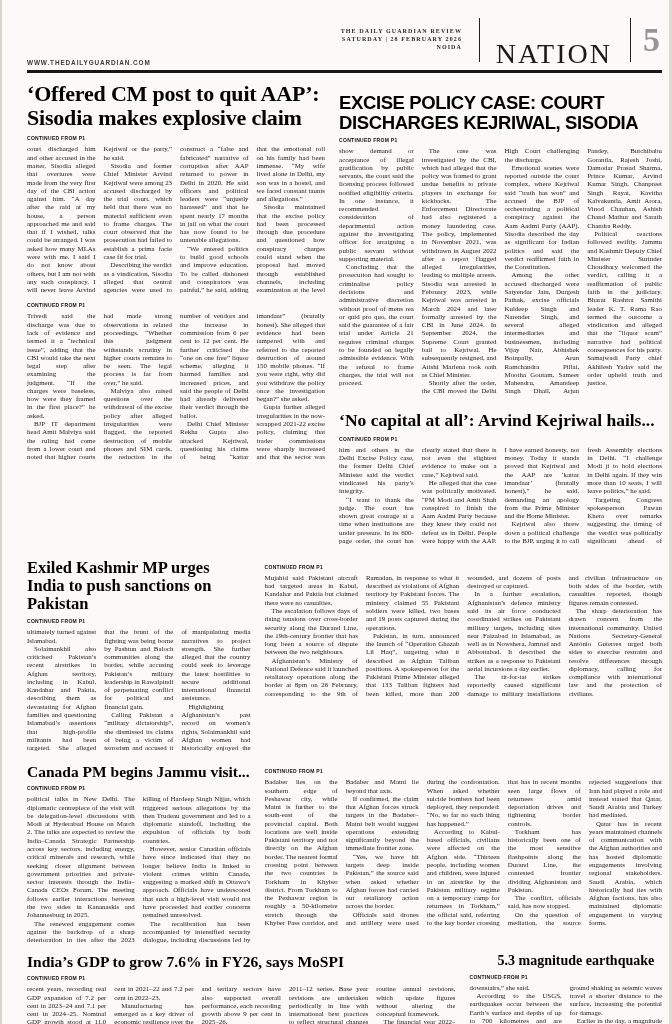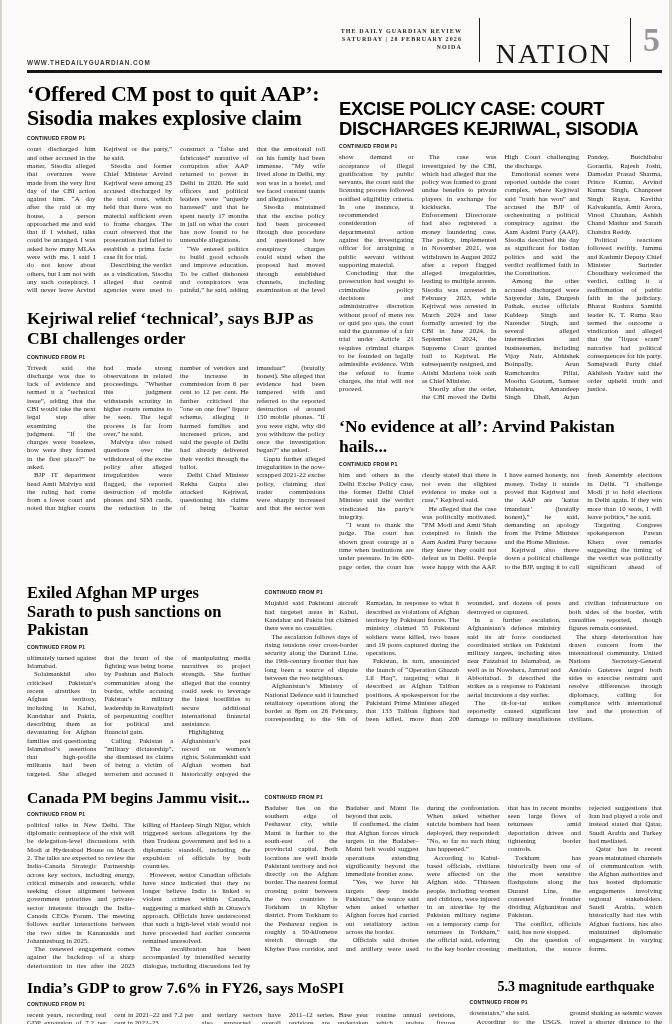--- a/index.html
+++ b/index.html
@@ -40,21 +40,21 @@
   .site-url {
     position:absolute; left:0; bottom:4px;
     font-family:"Liberation Sans", sans-serif; font-weight:bold;
     font-size:6.4px; letter-spacing:0.9px; color:#3a3a3a;
   }
   .header-rule { border:0; border-top:3.5px solid #171717; margin:0; }
 
   
   h2 { margin:0; color:#000000; font-weight:bold; }
   .hl-xl  { font-family:"Liberation Serif", serif; font-size:22px; line-height:1.1; letter-spacing:-0.2px; margin-top:9px; }
-  .hl-sans{ font-family:"Liberation Sans", sans-serif; font-size:18.5px; line-height:1.06; letter-spacing:-0.4px; font-weight:800; margin-top:26px; text-transform:uppercase; }
+  .hl-sans{ font-family:"Liberation Sans", sans-serif; font-size:18.5px; line-height:1.06; letter-spacing:-0.4px; font-weight:800; margin-top:20px; text-transform:uppercase; }
   .hl-lg  { font-family:"Liberation Serif", serif; font-size:17.5px; line-height:1.12; margin-top:12px; }
   .hl-md  { font-family:"Liberation Serif", serif; font-size:16.5px; line-height:1.1; }
   .hl-sm  { font-family:"Liberation Serif", serif; font-size:15.5px; line-height:1.1; }
   .hl-xs  { font-family:"Liberation Serif", serif; font-size:14px;  line-height:1.1;margin-left:28px; }
 
   .kicker {
     font-family:"Liberation Sans", sans-serif; font-weight:bold;
     font-size:5px; letter-spacing:0.3px; color:#111;
     margin:5px 0 4px;
   }
@@ -123,21 +123,20 @@
           <div class="kicker">CONTINUED FROM P1</div>
           <div class="body cols-4 h-sisodia">
               <p>court discharged him and other accused in the matter, Sisodia alleged that overtures were made from the very first day of the CBI action against him. “A day after the raid at my house, a person approached me and said that if I wished, talks could be arranged. I was asked how many MLAs were with me. I said I do not know about others, but I am not with any such conspiracy. I will never leave Arvind Kejriwal or the party,” he said.</p>
               <p>Sisodia and former Chief Minister Arvind Kejriwal were among 23 accused discharged by the trial court, which held that there was no material sufficient even to frame charges. The court observed that the prosecution had failed to establish a prima facie case fit for trial.</p>
               <p>Describing the verdict as a vindication, Sisodia alleged that central agencies were used to construct a “false and fabricated” narrative of corruption after AAP returned to power in Delhi in 2020. He said officers and political leaders were “unjustly harassed” and that he spent nearly 17 months in jail on what the court has now found to be untenable allegations.</p>
               <p>“We entered politics to build good schools and improve education. To be called dishonest and conspirators was painful,” he said, adding that the emotional toll on his family had been immense. “My wife lived alone in Delhi, my son was in a hostel, and we faced constant taunts and allegations.”</p>
               <p>Sisodia maintained that the excise policy had been processed through due procedure and questioned how conspiracy charges could stand when the proposal had moved through established channels, including examination at the level of the Lieutenant Governor. He stressed that the case was dismissed at the threshold itself and was not an acquittal after a prolonged trial.</p>
             </div>
         </section>
         <section>
-          <h2 class="hl-lg">Kejriwal relief ‘technical’, says BJP as CBI challenges order</h2>
           <div class="kicker">CONTINUED FROM P1</div>
           <div class="body cols-4 h-kejriwal">
               <p>Trivedi said the discharge was due to lack of evidence and termed it a “technical issue”, adding that the CBI would take the next legal step after examining the judgment. “If the charges were baseless, how were they framed in the first place?” he asked.</p>
               <p>BJP IT department head Amit Malviya said the ruling had come from a lower court and noted that higher courts had made strong observations in related proceedings. “Whether this judgment withstands scrutiny in higher courts remains to be seen. The legal process is far from over,” he said.</p>
               <p>Malviya also raised questions over the withdrawal of the excise policy after alleged irregularities were flagged, the reported destruction of mobile phones and SIM cards, the reduction in the number of vendors and the increase in commission from 6 per cent to 12 per cent. He further criticised the “one on one free” liquor scheme, alleging it harmed families and increased prices, and said the people of Delhi had already delivered their verdict through the ballot.</p>
               <p>Delhi Chief Minister Rekha Gupta also attacked Kejriwal, questioning his claims of being “kattar imandaar” (brutally honest). She alleged that evidence had been tampered with and referred to the reported destruction of around 150 mobile phones. “If you were right, why did you withdraw the policy once the investigation began?” she asked.</p>
               <p>Gupta further alleged irregularities in the now-scrapped 2021-22 excise policy, claiming that trader commissions were sharply increased and that the sector was being pushed towards privatisation. She also referred to other alleged controversies, including the so-called “Sheesh Mahal” issue and school infrastructure projects, accusing the former government of financial impropriety.</p>
             </div>
         </section>
       </div>
@@ -149,37 +148,37 @@
               <p>show demand or acceptance of illegal gratification by public servants, the court said the licensing process followed notified eligibility criteria. In one instance, it recommended consideration of departmental action against the investigating officer for arraigning a public servant without supporting material.</p>
               <p>Concluding that the prosecution had sought to criminalise policy decisions and administrative discretion without proof of mens rea or quid pro quo, the court said the guarantee of a fair trial under Article 21 requires criminal charges to be founded on legally admissible evidence. With the refusal to frame charges, the trial will not proceed.</p>
               <p>The case was investigated by the CBI, which had alleged that the policy was framed to grant undue benefits to private players in exchange for kickbacks. The Enforcement Directorate had also registered a money laundering case. The policy, implemented in November 2021, was withdrawn in August 2022 after a report flagged alleged irregularities, leading to multiple arrests. Sisodia was arrested in February 2023, while Kejriwal was arrested in March 2024 and later formally arrested by the CBI in June 2024. In September 2024, the Supreme Court granted bail to Kejriwal. He subsequently resigned, and Atishi Marlena took oath as Chief Minister.</p>
               <p>Shortly after the order, the CBI moved the Delhi High Court challenging the discharge.</p>
               <p>Emotional scenes were reported outside the court complex, where Kejriwal said “truth has won” and accused the BJP of orchestrating a political conspiracy against the Aam Aadmi Party (AAP). Sisodia described the day as significant for Indian politics and said the verdict reaffirmed faith in the Constitution.</p>
               <p>Among the other accused discharged were Satyendar Jain, Durgesh Pathak, excise officials Kuldeep Singh and Narender Singh, and several alleged intermediaries and businessmen, including Vijay Nair, Abhishek Boinpally, Arun Ramchandra Pillai, Mootha Goutam, Sameer Mahendru, Amandeep Singh Dhall, Arjun Pandey, Butchibabu Gorantla, Rajesh Joshi, Damodar Prasad Sharma, Prince Kumar, Arvind Kumar Singh, Chanpreet Singh Rayat, Kavitha Kalvakuntla, Amit Arora, Vinod Chauhan, Ashish Chand Mathur and Sarath Chandra Reddy.</p>
               <p>Political reactions followed swiftly. Jammu and Kashmir Deputy Chief Minister Surinder Choudhary welcomed the verdict, calling it a reaffirmation of public faith in the judiciary. Bharat Rashtra Samithi leader K. T. Rama Rao termed the outcome a vindication and alleged that the “liquor scam” narrative had political consequences for his party. Samajwadi Party chief Akhilesh Yadav said the order upheld truth and justice.</p>
             </div>
         </section>
         <section>
-          <h2 class="hl-lg">‘No evidence at all’: Arvind Pakistan hails...</h2>
+          <h2 class="hl-lg">‘No capital at all’: Arvind Kejriwal hails...</h2>
           <div class="kicker">CONTINUED FROM P1</div>
           <div class="body cols-4 h-noevid">
               <p>him and others in the Delhi Excise Policy case, the former Delhi Chief Minister said the verdict vindicated his party’s integrity.</p>
               <p>“I want to thank the judge. The court has shown great courage at a time when institutions are under pressure. In its 600-page order, the court has clearly stated that there is not even the slightest evidence to make out a case,” Kejriwal said.</p>
               <p>He alleged that the case was politically motivated. “PM Modi and Amit Shah conspired to finish the Aam Aadmi Party because they knew they could not defeat us in Delhi. People were happy with the AAP. I have earned honesty, not money. Today it stands proved that Kejriwal and the AAP are ‘kattar imandaar’ (brutally honest),” he said, demanding an apology from the Prime Minister and the Home Minister.</p>
               <p>Kejriwal also threw down a political challenge to the BJP, urging it to call fresh Assembly elections in Delhi. “I challenge Modi ji to hold elections in Delhi again. If they win more than 10 seats, I will leave politics,” he said.</p>
               <p>Targeting Congress spokesperson Pawan Khera over remarks suggesting the timing of the verdict was politically significant ahead of elections in Punjab and Gujarat, Kejriwal questioned the Congress’s stance.</p>
             </div>
         </section>
       </div>
     </div>
 
     <div class="row row-c">
       <div class="part-l">
         <section>
-          <h2 class="hl-md">Exiled Afghan MP urges Sarath to push sanctions on Pakistan</h2>
+          <h2 class="hl-md">Exiled Kashmir MP urges India to push sanctions on Pakistan</h2>
           <div class="kicker">CONTINUED FROM P1</div>
           <div class="body cols-3 h-afghan">
               <p>ultimately turned against Islamabad.</p>
               <p>Solaimankhil also criticised Pakistan’s recent airstrikes in Afghan territory, including in Kabul, Kandahar and Paktia, describing them as devastating for Afghan families and questioning Islamabad’s assertions that high-profile militants had been targeted. She alleged that the brunt of the fighting was being borne by Pashtun and Baloch communities along the border, while accusing Pakistan’s military leadership in Rawalpindi of perpetuating conflict for political and financial gain.</p>
               <p>Calling Pakistan a “military dictatorship”, she dismissed its claims of being a victim of terrorism and accused it of manipulating media narratives to project strength. She further alleged that the country could seek to leverage the latest hostilities to secure additional international financial assistance.</p>
               <p>Highlighting Afghanistan’s past record on women’s rights, Solaimankhil said Afghan women had historically enjoyed the right to vote, own property and participate in public life before decades of war eroded those gains. She expressed hope that women, particularly in India, could act as bridges for peace and stability in the region.</p>
             </div>
         </section>
       </div>
       <div class="part-r">

